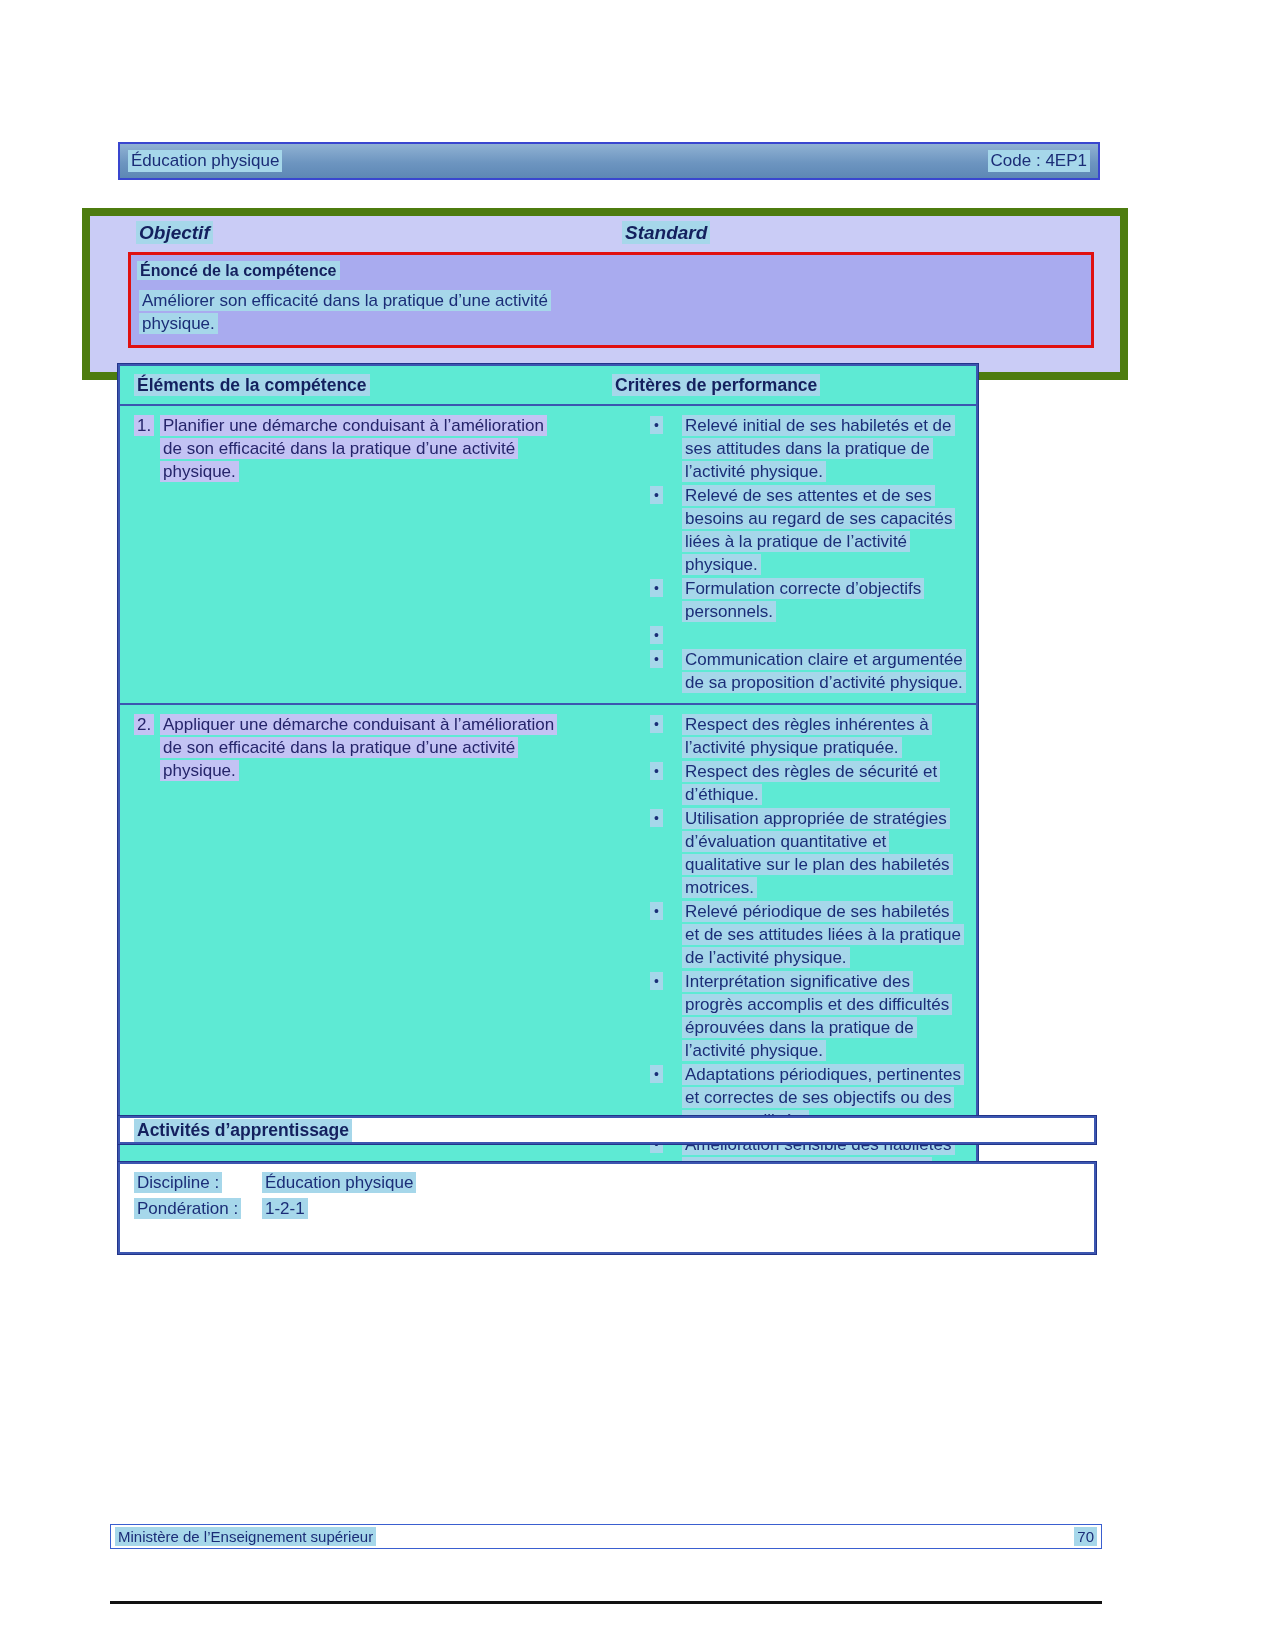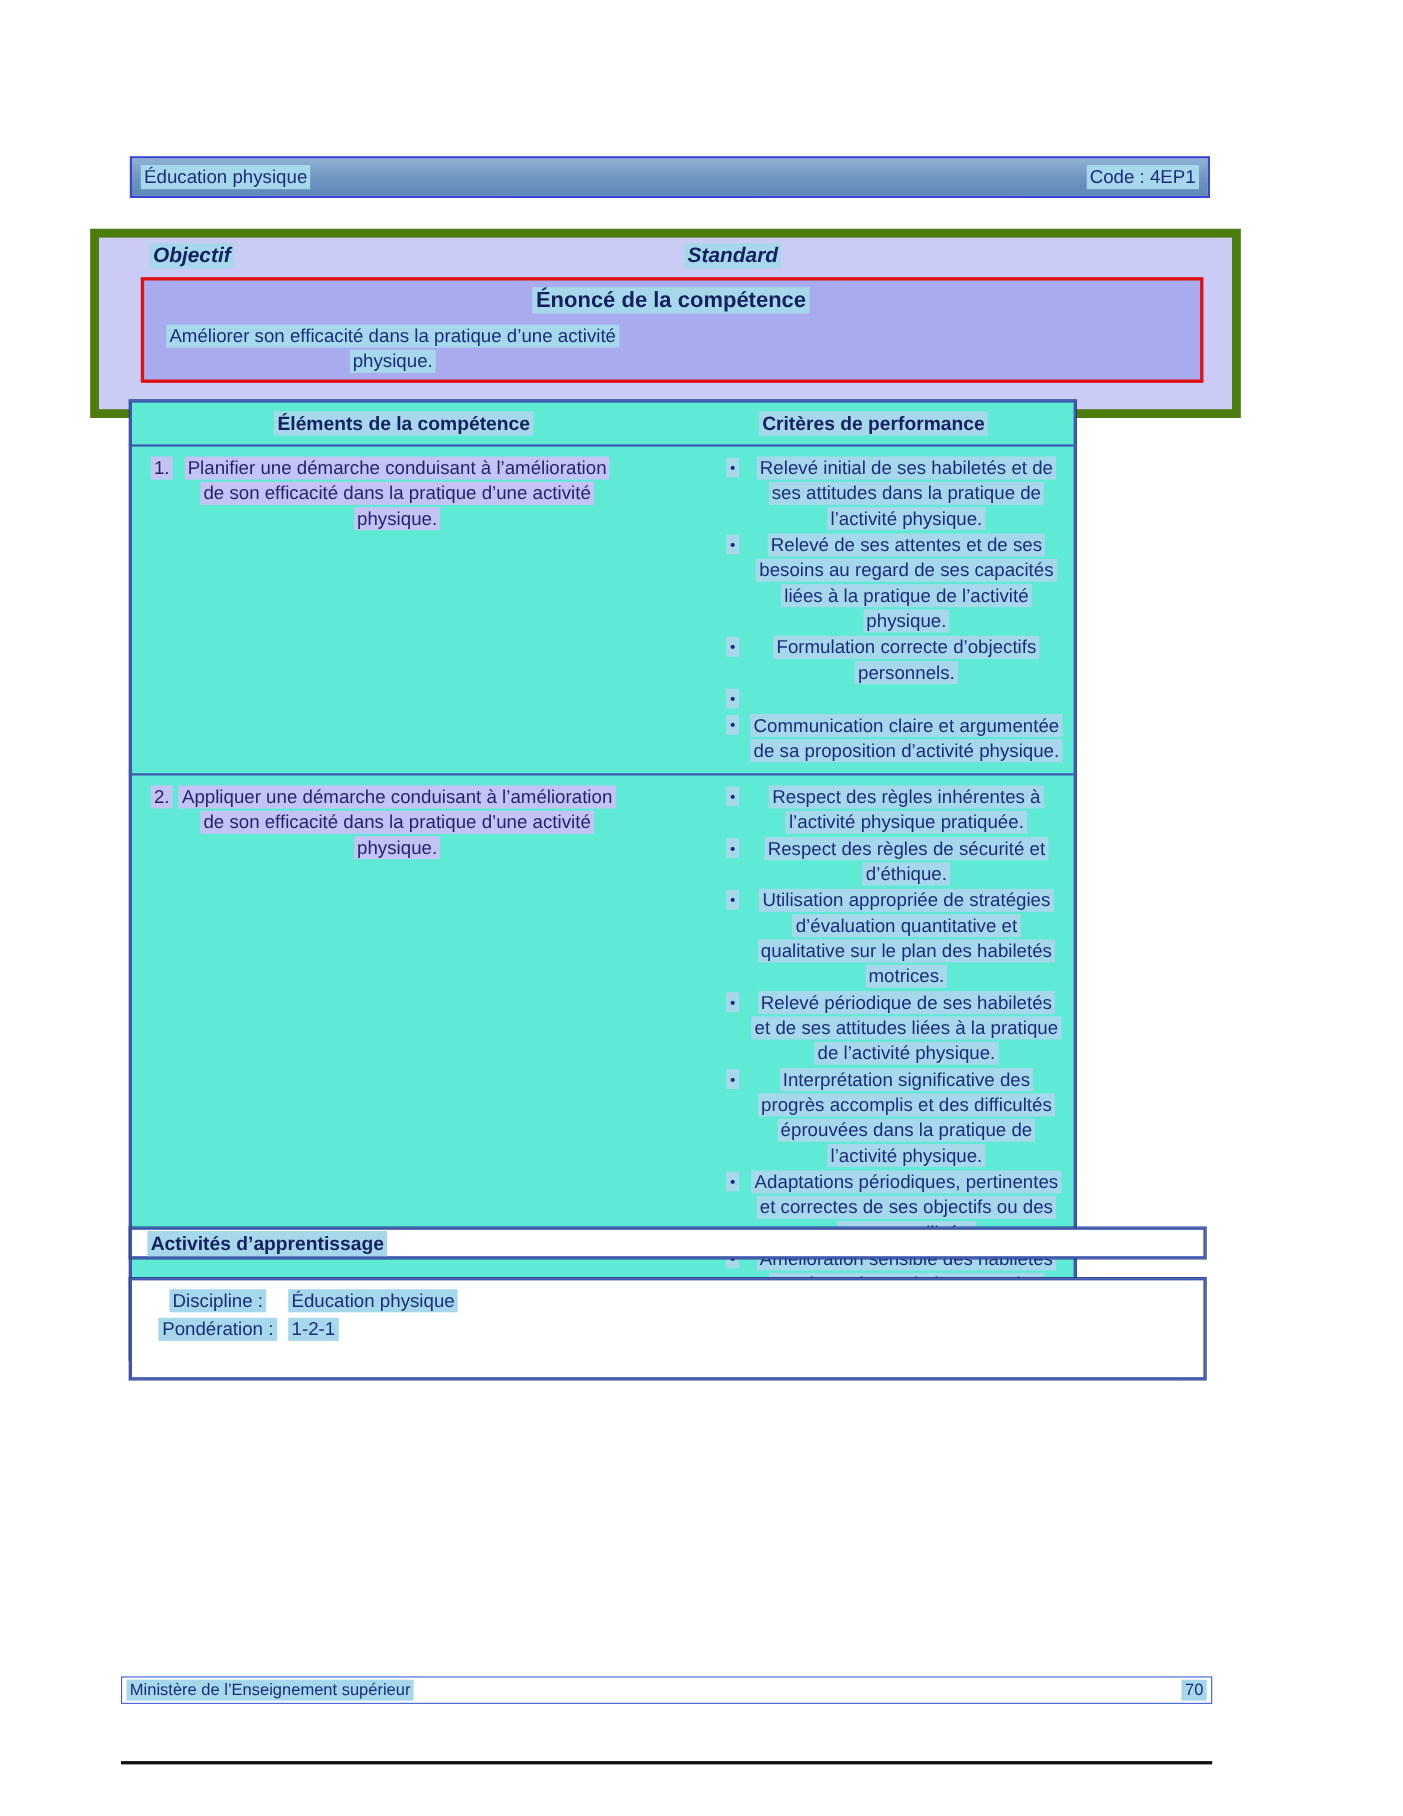--- a/index.html
+++ b/index.html
@@ -1,18 +1,18 @@
 <!DOCTYPE html>
 <html><head>
 <meta charset="utf-8">
 <style>
   * { margin:0; padding:0; box-sizing:border-box; }
   html,body { background:#ffffff; }
   body { font-family:"Liberation Sans", sans-serif; }
-  .page { position:relative; width:1275px; height:1651px; background:#ffffff; overflow:hidden;text-align:center; }
+  .page { position:relative; width:1275px; height:1651px; background:#ffffff; overflow:hidden; }
 
   
   .hl {
     background:#a6d7ea; color:#1b2d77; padding:1px 3px;
     -webkit-box-decoration-break:clone; box-decoration-break:clone;
   }
   .hlp {
     background:#c3c3f4; color:#25246a; padding:1px 3px;
     -webkit-box-decoration-break:clone; box-decoration-break:clone;
   }
@@ -33,21 +33,21 @@
     background:#caccf6; border:8px solid #4d7c0f;
   }
   .os-heading { position:absolute; top:6px; font-size:19px; font-weight:700; font-style:italic; }
   .os-objectif { left:46px; }
   .os-standard { left:532px; }
 
   .enonce-box {
     position:absolute; left:38px; top:36px; width:966px; height:96px;
     background:#a9abef; border:3px solid #e01010;
   }
-  .enonce-title { padding:7px 8px 2px 6px; font-size:20px; font-weight:700; }
+  .enonce-title { padding:7px 8px 2px 6px; font-size:16px; font-weight:700; }
   .enonce-body { padding:7px 8px; font-size:17px; line-height:23px; max-width:452px; }
 
   
   .comp-table {
     position:absolute; left:118px; top:364px; width:860px;
     border:2px solid #3c56b0; outline:1px solid #22348a; background:#5eead4;
   }
   .t-header { display:flex; height:40px; align-items:center; border-bottom:2px solid #3c56b0; font-size:17.5px; }
   .t-h-left { width:480px; padding-left:14px; }
   .t-h-right { flex:1; padding-left:12px; }

